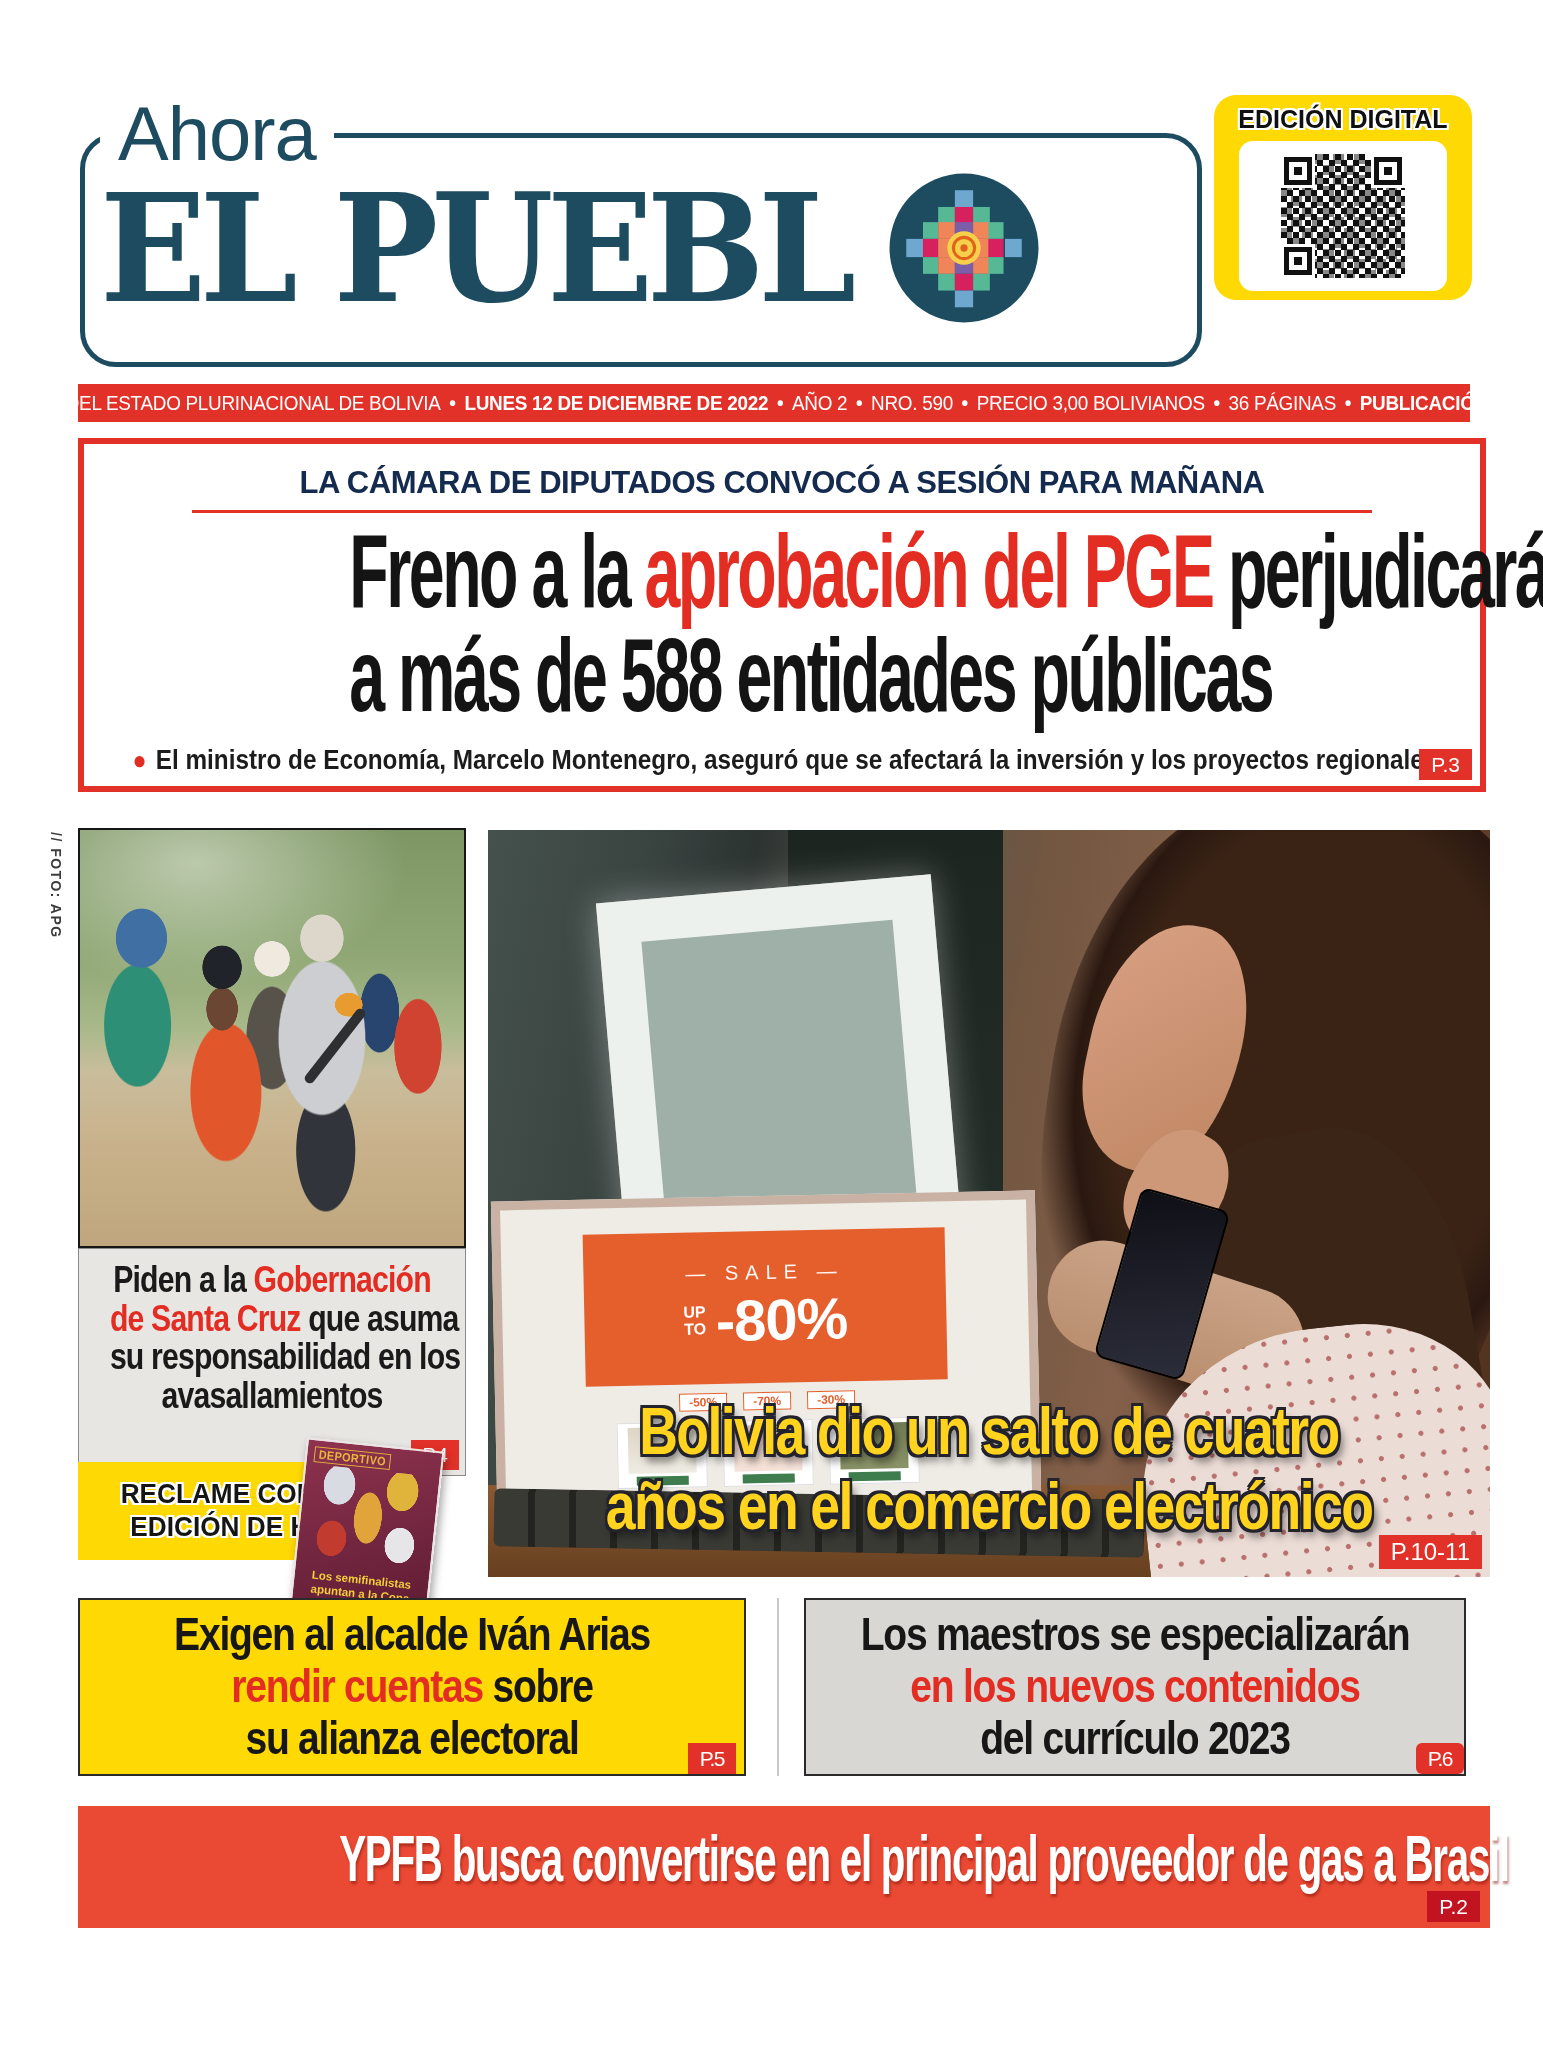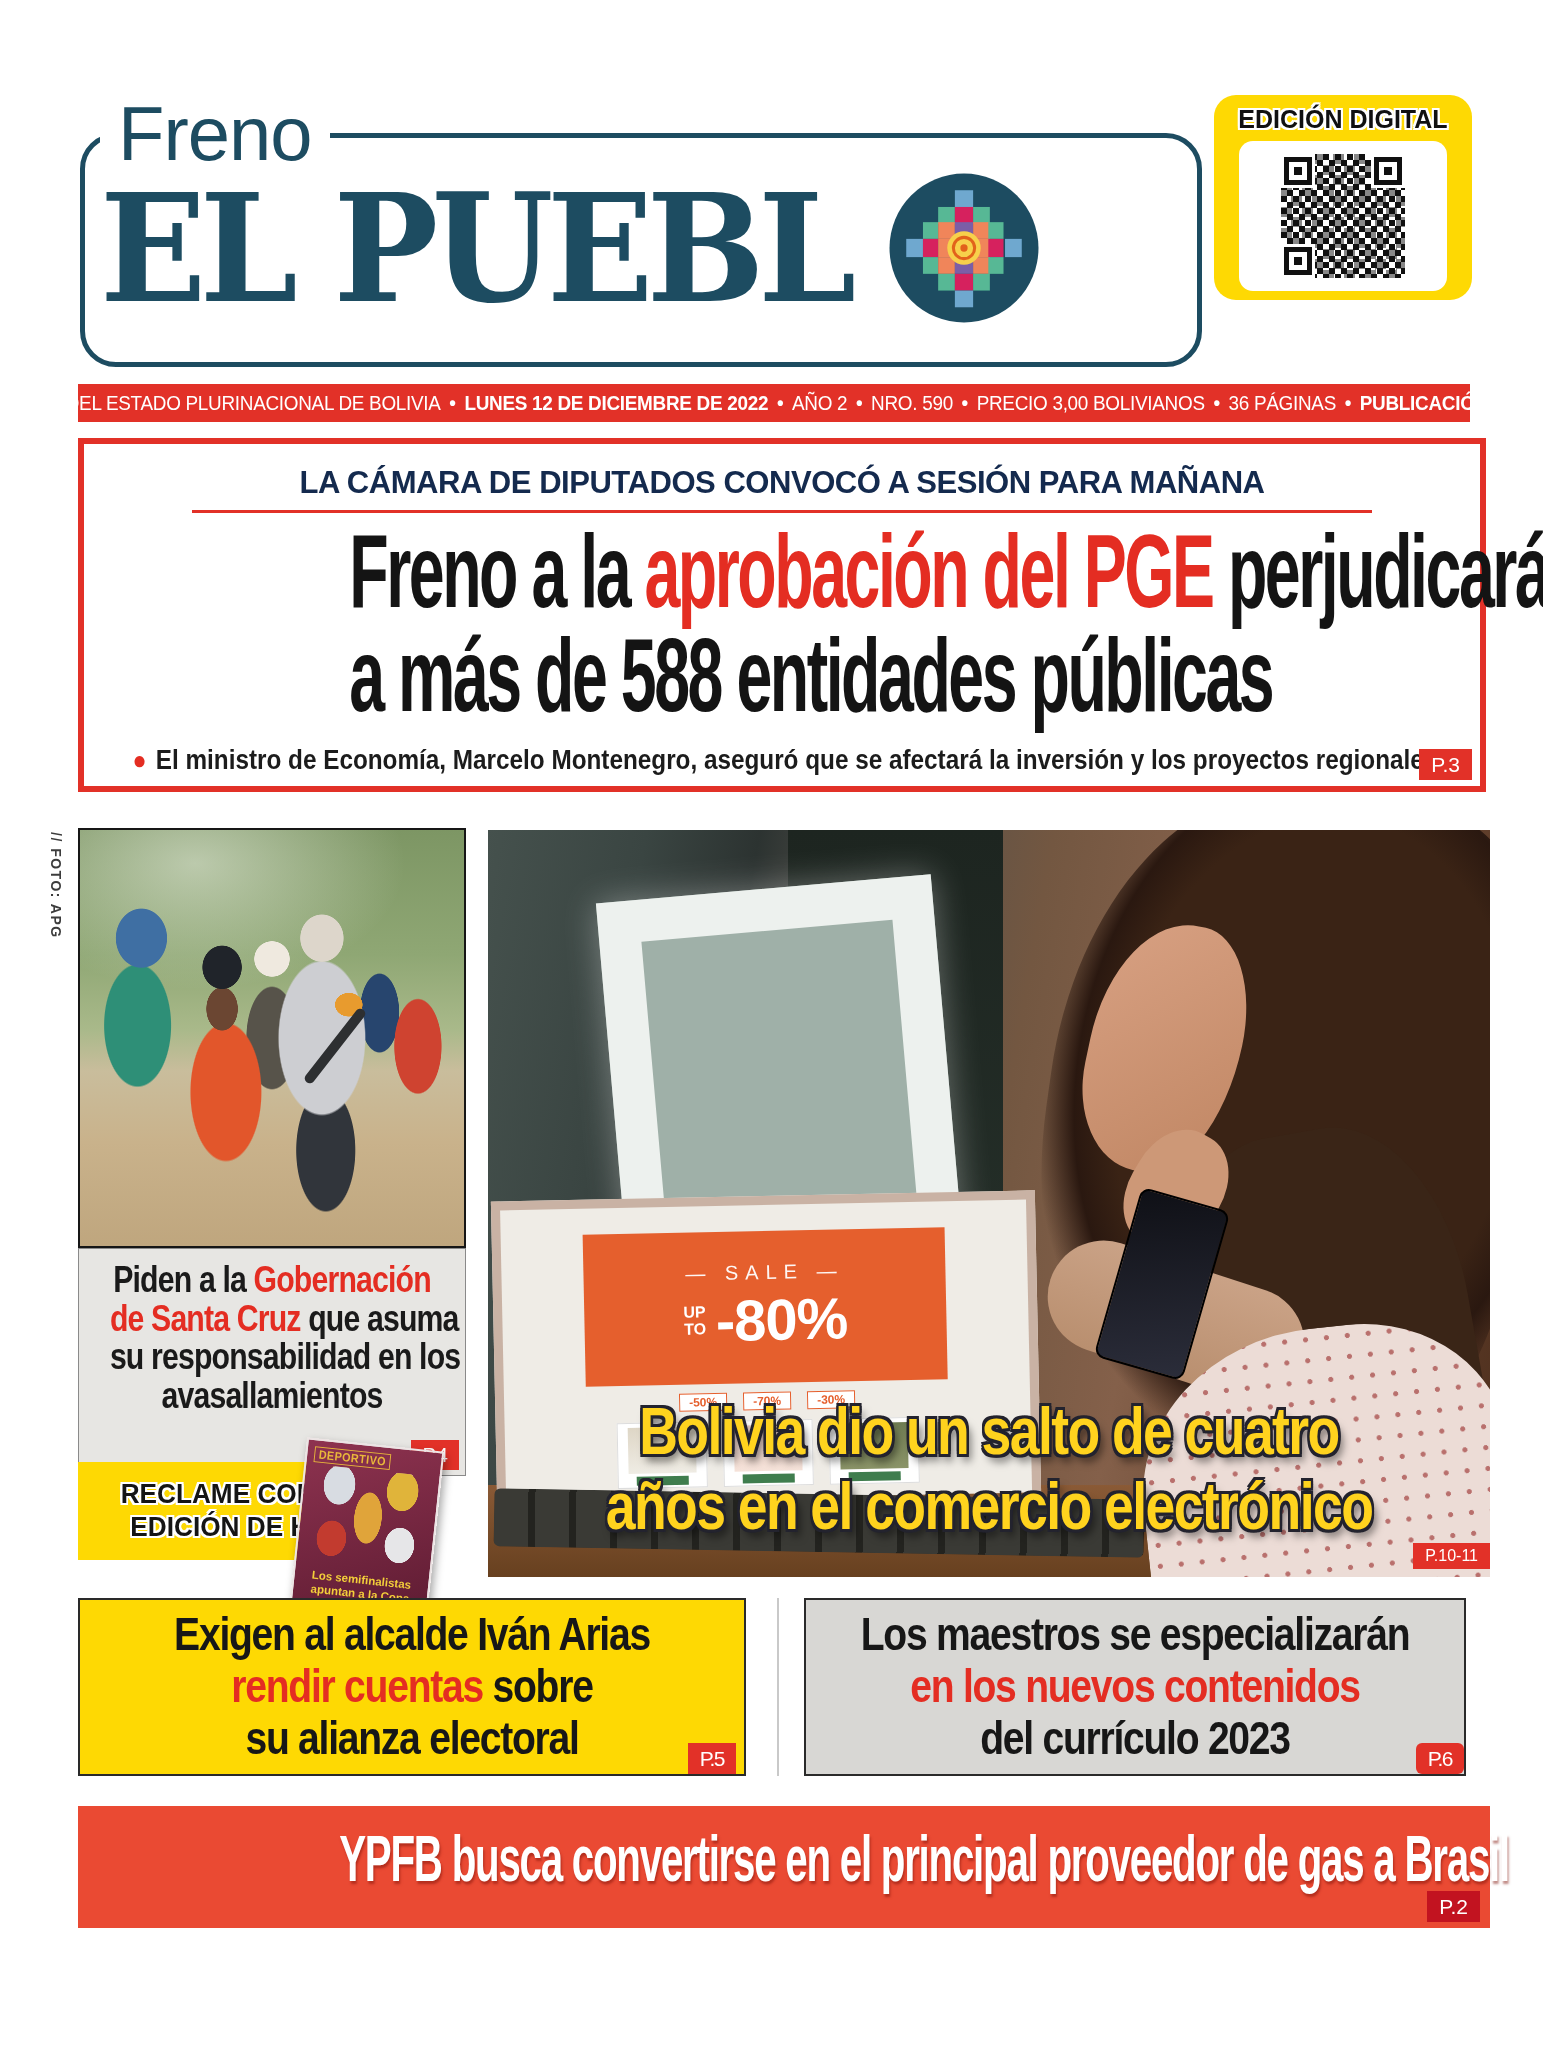--- a/index.html
+++ b/index.html
@@ -176,21 +176,21 @@
       letter-spacing:-2px;white-space:nowrap;transform:scaleX(.63);transform-origin:center;
       text-shadow:2px 3px 3px rgba(130,20,10,.5);}
   .banner .badge{background:#c21320;right:10px;bottom:6px;}
 </style>
 </head>
 <body>
 
 <div id="page">
 
   <div class="abs logo-frame"></div>
-  <div class="abs ahora">Freno</div>
+  <div class="abs ahora">Ahora</div>
   <div class="abs title-row">
     <span class="paper-title">EL PUEBL</span>
     <span class="chakana">
       <svg viewBox="0 0 100 100" width="152" height="152">
         <circle cx="50" cy="50" r="49" fill="#1d4c61"></circle>
         <g>
           <rect x="44" y="12" width="12" height="12" fill="#6fa8cf"></rect>
           <rect x="33" y="23" width="11" height="11" fill="#57b895"></rect>
           <rect x="44" y="23" width="12" height="11" fill="#d6215e"></rect>
           <rect x="56" y="23" width="11" height="11" fill="#57b895"></rect>
@@ -337,21 +337,21 @@
     <div class="saucer"></div>
     <div class="cup"></div>
     <div class="arm"></div>
     <div class="phone"></div>
     <div class="blouse"></div>
 
     <div class="overlay-title">
       <div class="ln">Bolivia dio un salto de cuatro</div>
       <div class="ln">años en el comercio electrónico</div>
     </div>
-    <div class="badge" style="right:0;bottom:8px;font-size:16px;">P.10-11</div>
+    <div class="badge" style="right:8px;bottom:8px;font-size:24px;">P.10-11</div>
   </div>
 
   <div class="abs teaser t-yellow">
     <div class="ln">Exigen al alcalde Iván Arias</div>
     <div class="ln"><span class="red-t">rendir cuentas</span><span> sobre</span></div>
     <div class="ln">su alianza electoral</div>
     <div class="badge" style="right:8px;bottom:0;">P.5</div>
   </div>
 
   <div class="abs t-divider"></div>

